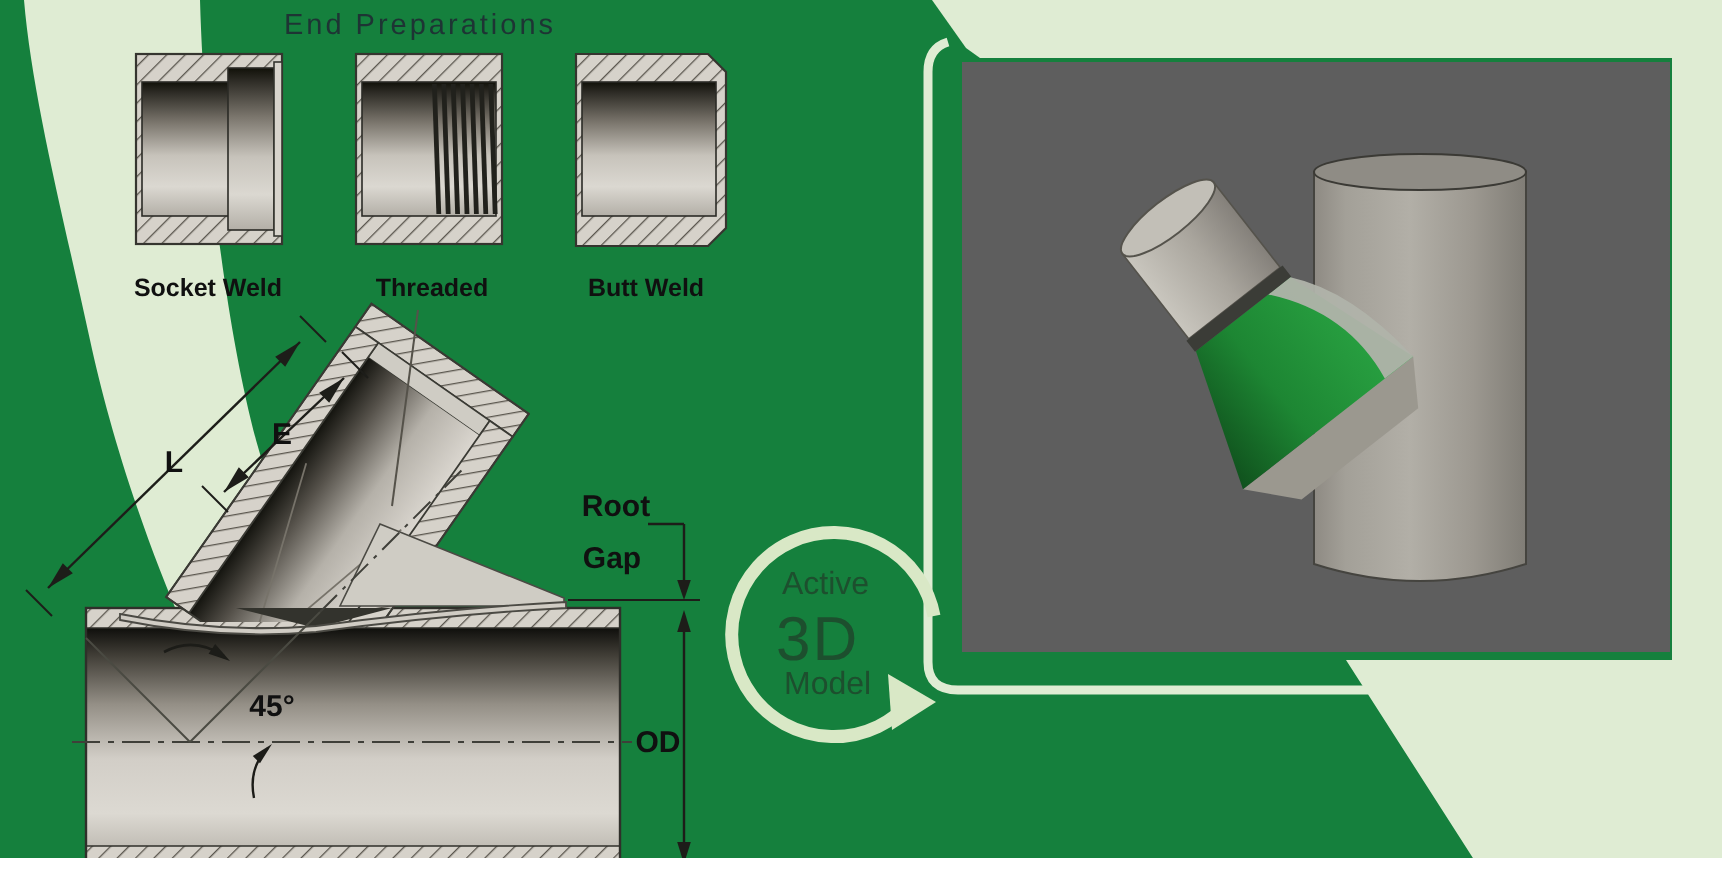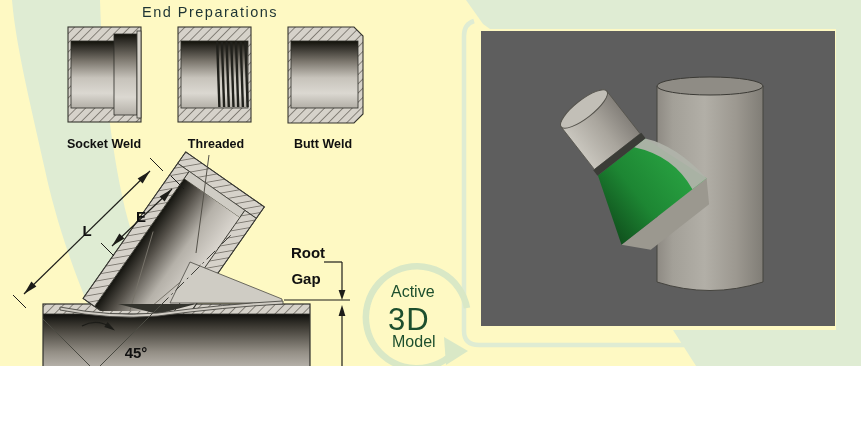--- a/index.html
+++ b/index.html
@@ -1,16 +1,16 @@
 <!DOCTYPE html>
 <html><head>
 <meta charset="utf-8">
 <style>
   html,body{margin:0;padding:0;background:#ffffff;}
-  #stage{position:relative;width:861px;height:366px;background:#fef9c3;overflow:hidden;
+  #stage{position:relative;width:861px;height:429px;background:#15803d;overflow:hidden;
          font-family:"Liberation Sans", sans-serif;}
   svg{position:absolute;left:0;top:0;}
   text{font-family:"Liberation Sans", sans-serif;}
   .title-txt{font-size:14.5px;letter-spacing:1.5px;fill:#1e3434;}
   .fit-label{font-size:12.5px;font-weight:bold;fill:#101010;}
   .dim-label{font-size:15px;font-weight:bold;fill:#101010;}
   .badge-small{font-size:16px;fill:#1d4f2e;}
   .badge-big{font-size:31px;fill:#1d4f2e;letter-spacing:1px;}
 </style>
 </head>

